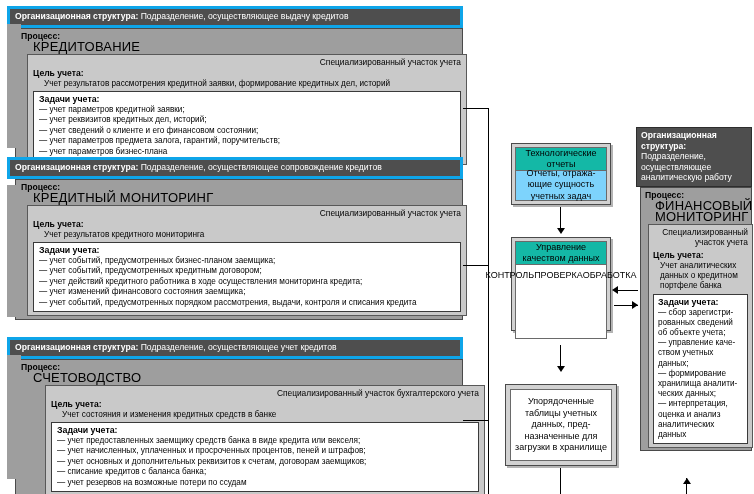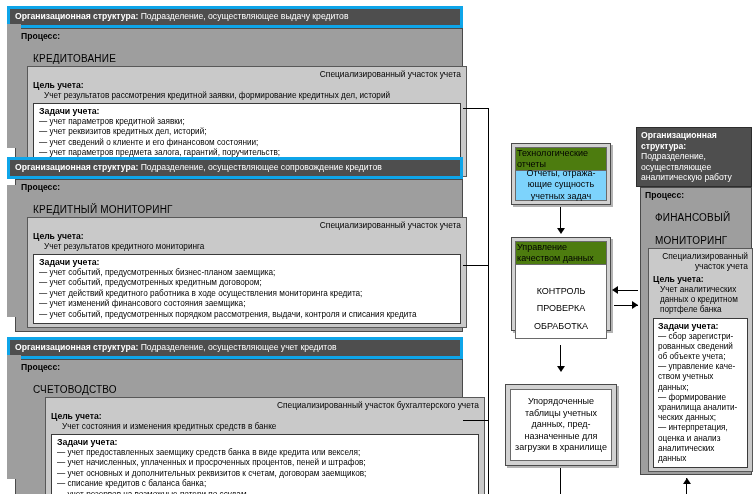--- a/index.html
+++ b/index.html
@@ -20,21 +20,21 @@
   .orgbar b{font-weight:bold;}
   .orgbar .thin{font-weight:normal;}
 
   .procbox{
     background:#9e9e9e;
     border:1px solid #4a4a4a;
     box-sizing:border-box;
     padding:2px 4px 3px 5px;
   }
   .proc-label{font-size:8.6px;font-weight:bold;line-height:10px;}
-  .proc-name{font-size:10px;line-height:11px;padding-left:12px;letter-spacing:.2px;margin-top:12px;}
+  .proc-name{font-size:13px;line-height:11px;padding-left:12px;letter-spacing:.2px;}
 
   .innerbox{
     background:#c9c9c9;
     border:1px solid #585858;
     box-sizing:border-box;
     padding:2px 5px 3px 5px;
   }
   .spec{font-size:8.4px;text-align:right;line-height:10px;}
   .goal-label{font-size:8.6px;font-weight:bold;line-height:11px;margin-top:1px;}
   .goal-text{font-size:8.2px;line-height:10px;padding-left:11px;}
@@ -52,22 +52,22 @@
   
   .flowbox{
     position:absolute;
     background:#d2d2d2;
     border:1px solid #4a4a4a;
     box-sizing:border-box;
     padding:3px;
     box-shadow:2px 2px 0 #b4b4b4;
   }
   .flow-head{
-    background:#4d7c0f;border:1px solid #6a6a6a;
-    font-size:9px;line-height:11px;
+    background:#14b8a6;border:1px solid #6a6a6a;
+    font-size:9px;line-height:11px;text-align:center;
     padding:2px 1px;box-sizing:border-box;
   }
   .flow-body{
     background:#7dd3fc;border:1px solid #6a6a6a;border-top:none;
     font-size:9px;line-height:11.5px;text-align:center;
     padding:2px 1px 3px;box-sizing:border-box;
   }
   .flow-body.white{background:#ffffff;}
   .flow-body .row{padding:3px 0;}
   .onebox{
@@ -202,21 +202,21 @@
 <div class="flowbox" style="left:511px;top:143px;width:100px;height:62px;">
   <div class="flow-head" style="height:24px;display:flex;align-items:center;justify-content:center;">Технологические отчеты</div>
   <div class="flow-body" style="height:30px;display:flex;align-items:center;justify-content:center;">Отчеты, отража­ющие сущность учетных задач</div>
 </div>
 
 <div class="vline" style="left:560px;top:207px;height:23px;"></div>
 <div class="arrow-d" style="left:557px;top:228px;"></div>
 
 <div class="flowbox" style="left:511px;top:237px;width:100px;height:94px;">
   <div class="flow-head" style="height:24px;display:flex;align-items:center;justify-content:center;">Управление качеством данных</div>
-  <div class="flow-body white" style="height:74px;display:flex;flex-direction:column;justify-content:flex-end;">
+  <div class="flow-body white" style="height:74px;display:flex;flex-direction:row;justify-content:center;">
     <div class="row">КОНТРОЛЬ</div>
     <div class="row">ПРОВЕРКА</div>
     <div class="row">ОБРАБОТКА</div>
   </div>
 </div>
 
 <div class="hline" style="left:614px;top:290px;width:24px;"></div>
 <div class="arrow-l" style="left:612px;top:286px;"></div>
 <div class="hline" style="left:614px;top:305px;width:24px;"></div>
 <div class="arrow-r" style="left:632px;top:301px;"></div>

